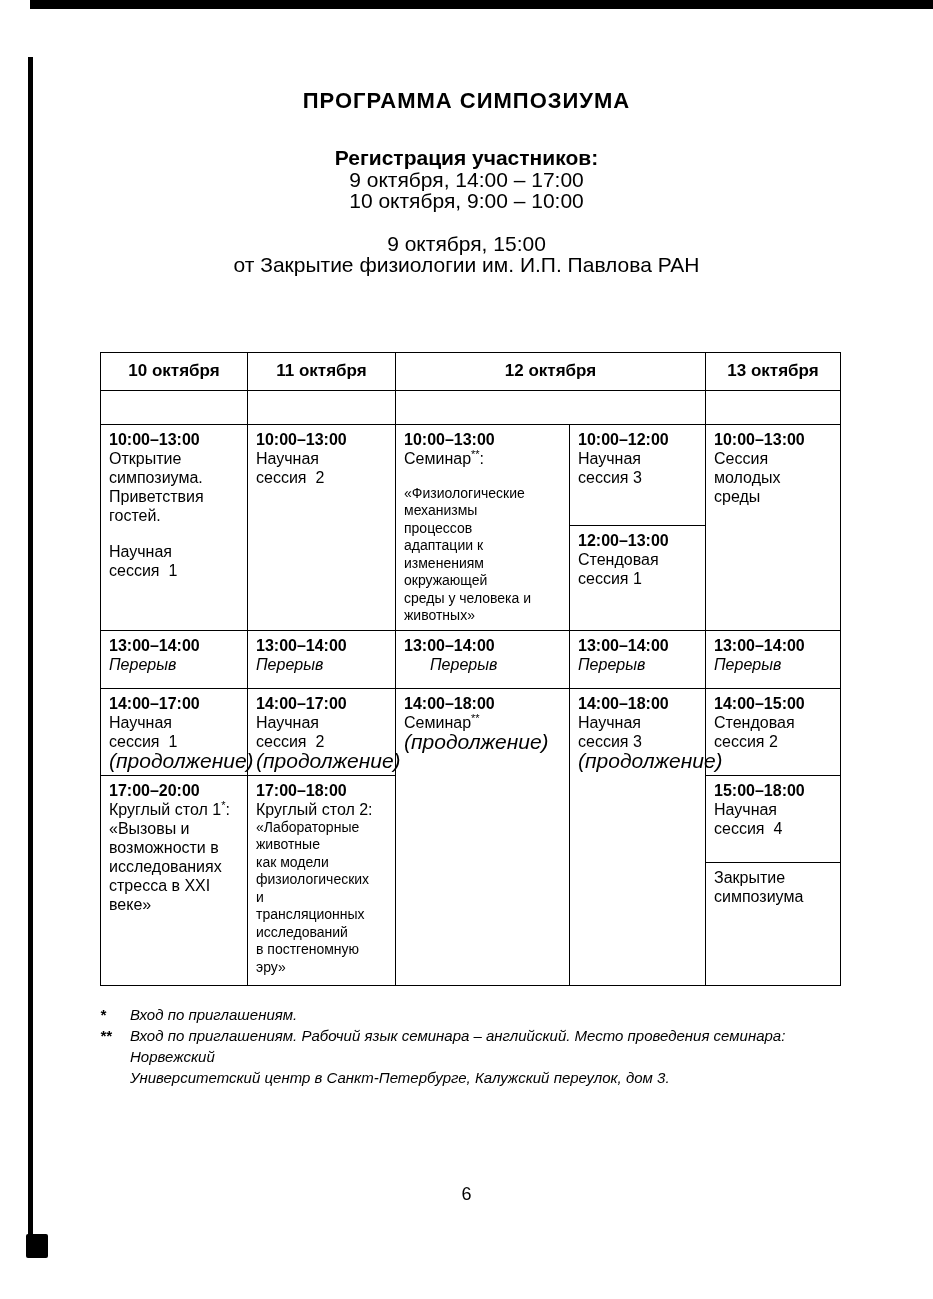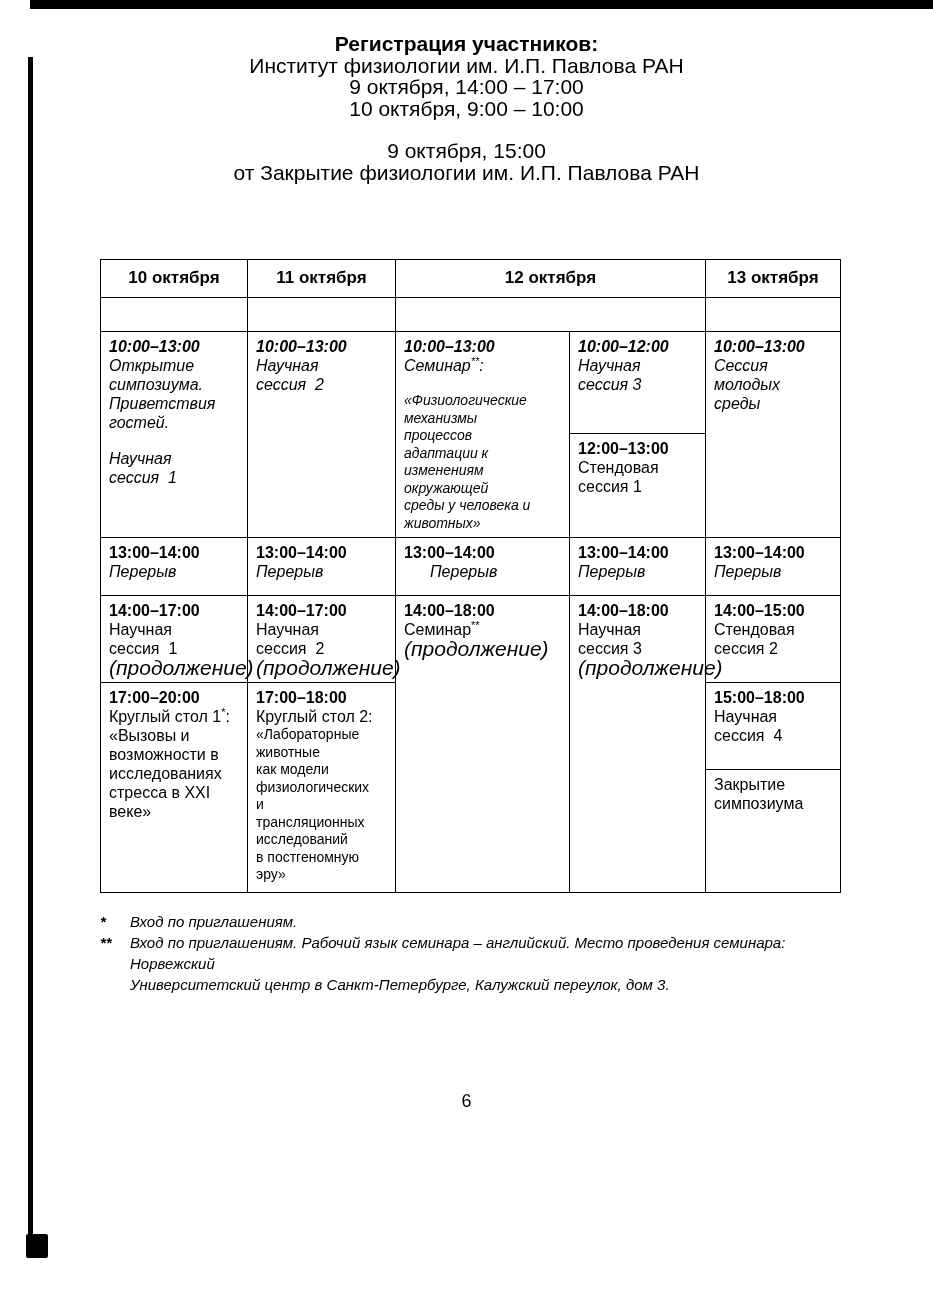--- a/index.html
+++ b/index.html
@@ -18,21 +18,21 @@
   .center-block { text-align:center; font-size:21px; line-height:21.5px; }
   .registration { margin-top:33px; }
   .excursion { margin-top:21px; }
   .bold { font-weight:bold; }
 
   table.schedule { border-collapse:collapse; table-layout:fixed; width:740px; margin:76px 0 0 100px; }
   .schedule th, .schedule td { border:1px solid #000; vertical-align:top; padding:5px 8px; font-size:16px; line-height:19px; text-align:left;margin-top:28px; }
   .schedule th { font-size:17px; font-weight:bold; text-align:center; padding:8px 2px; }
   .h-header { height:38px; }
   .h-blank  { height:34px; }
-  .h-r1a { height:98px;font-style:italic; }
+  .h-r1a { height:98px; }
   .h-r1b { height:100px; }
   .h-r2  { height:58px; }
   .h-r3  { height:87px; }
   .h-r4a { height:87px; }
   .h-r4b { height:123px; }
 
   .t { font-weight:bold; }
   .p { white-space:pre-wrap; }
   .gap { margin-top:17px; }
   .tight { line-height:17.5px; font-size:14px; }
@@ -50,24 +50,24 @@
 </style>
 </head>
 <body>
 
 <div class="page">
 
   <div class="artifact art-top"></div>
   <div class="artifact art-left"></div>
   <div class="artifact art-blob"></div>
 
+  <h1 class="title">ПРОГРАММА СИМПОЗИУМА</h1>
 
   <div class="center-block registration">
     <div class="bold">Регистрация участников:</div>
-    <div>Институт физиологии им. И.П. Павлова РАН</div>
     <div>9 октября, 14:00 – 17:00</div>
     <div>10 октября, 9:00 – 10:00</div>
   </div>
 
   <div class="center-block excursion">
     <div>9 октября, 15:00</div>
     <div>от Закрытие физиологии им. И.П. Павлова РАН</div>
   </div>
 
   <table class="schedule">

